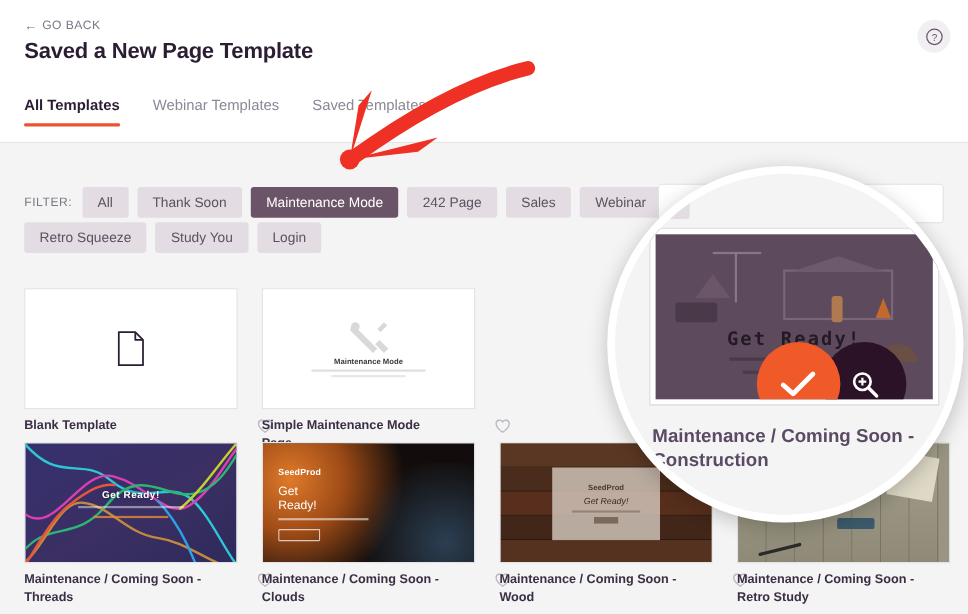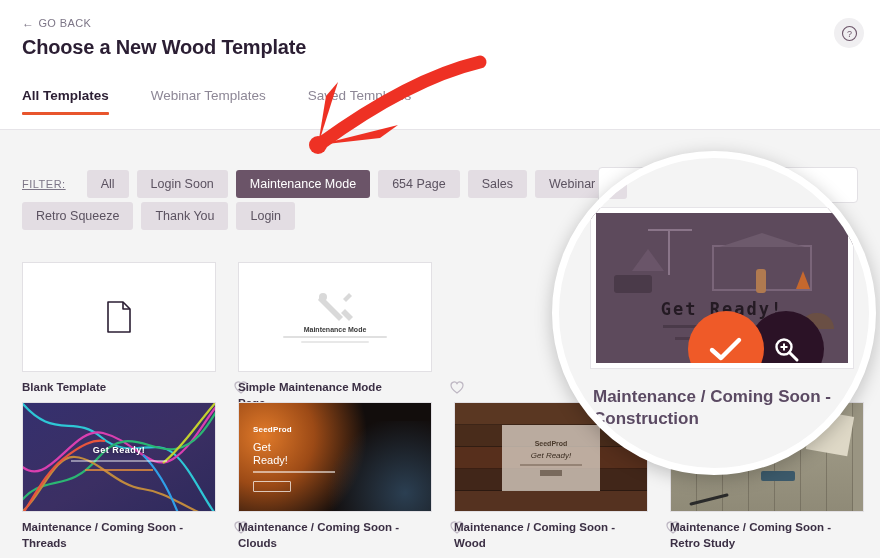--- a/index.html
+++ b/index.html
@@ -36,21 +36,21 @@
     width: 30px; height: 30px; border-radius: 50%;
     background: #f0eff1;
     display: flex; align-items: center; justify-content: center;
     cursor: pointer;
   }
   .help-btn svg { display:block; }
 
   
   .tabs {
     position: absolute; left: 22px; top: 88px;
-    display: flex; gap: 42px; align-items: flex-start;
+    display: flex; gap: 30px; align-items: flex-start;
   }
   .tab {
     font-size: 13.5px; color: #8d8796; padding-bottom: 12px;
     cursor: pointer; position: relative; white-space: nowrap;
   }
   .tab.active { color: #2b1e33; font-weight: bold; }
   .tab.active::after {
     content: ""; position: absolute; left: 0; right: 0; bottom: 0;
     height: 3px; background: #e8552d; border-radius: 1px;
   }
@@ -65,21 +65,21 @@
     background: #f4f4f4;
   }
   .filter-row {
     position: absolute; left: 22px; display: flex; align-items: center;
     gap: 8px; flex-wrap: nowrap;
   }
   .filter-row.r1 { top: 40px; }
   .filter-row.r2 { top: 72px; }
   .filter-label {
     font-size: 11px; color: #7d7687; letter-spacing: .5px;
-    margin-right: 13px; white-space: nowrap; text-decoration: underline;
+    margin-right: 1px; white-space: nowrap;
   }
   .chip {
     background: #e3dde3; color: #5b5260;
     font-size: 12.5px; border-radius: 3px;
     padding: 7px 14px; cursor: pointer; white-space: nowrap;
     border: none;
     font-family: "Liberation Sans", sans-serif;
   }
   .chip.active { background: #6b5468; color: #ffffff; }
 
@@ -361,21 +361,21 @@
 </head>
 <body>
 
 <div id="app">
 
   <div class="header">
     <div class="go-back">
       <span class="arr">←</span>
       <span>GO BACK</span>
     </div>
-    <div class="page-title">Choose a New Wood Template</div>
+    <div class="page-title">Saved a New Page Template</div>
 
     <div class="help-btn">
       <svg width="17" height="17" viewBox="0 0 17 17">
         <circle cx="8.5" cy="8.5" r="7" fill="none" stroke="#6b5468" stroke-width="1.1"></circle>
         <text x="8.5" y="12" text-anchor="middle" font-size="9" fill="#6b5468" font-family="Liberation Sans, sans-serif">?</text>
       </svg>
     </div>
 
     <div class="tabs">
       <div class="tab active">
@@ -388,29 +388,29 @@
         <span>Saved Templates</span>
       </div>
     </div>
     <div class="header-rule"></div>
   </div>
 
   <div class="filter-area">
     <div class="filter-row r1">
       <span class="filter-label">FILTER:</span>
       <button class="chip">All</button>
-      <button class="chip">Login Soon</button>
+      <button class="chip">Thank Soon</button>
       <button class="chip active">Maintenance Mode</button>
-      <button class="chip">654 Page</button>
+      <button class="chip">242 Page</button>
       <button class="chip">Sales</button>
       <button class="chip">Webinar</button>
     </div>
     <div class="filter-row r2">
       <button class="chip">Retro Squeeze</button>
-      <button class="chip">Thank You</button>
+      <button class="chip">Study You</button>
       <button class="chip">Login</button>
     </div>
 
     <div class="search-box">
       <input type="text" placeholder="" style="">
     </div>
   </div>
 
   <div class="grid-area">
 

